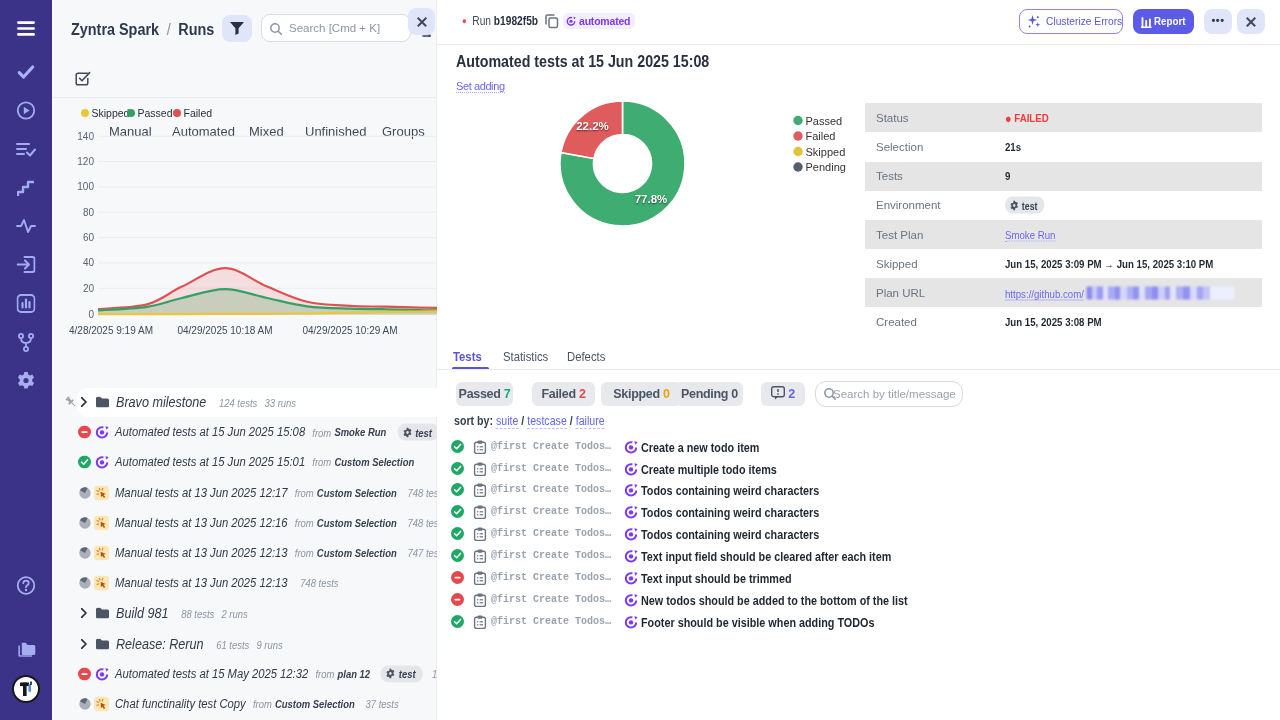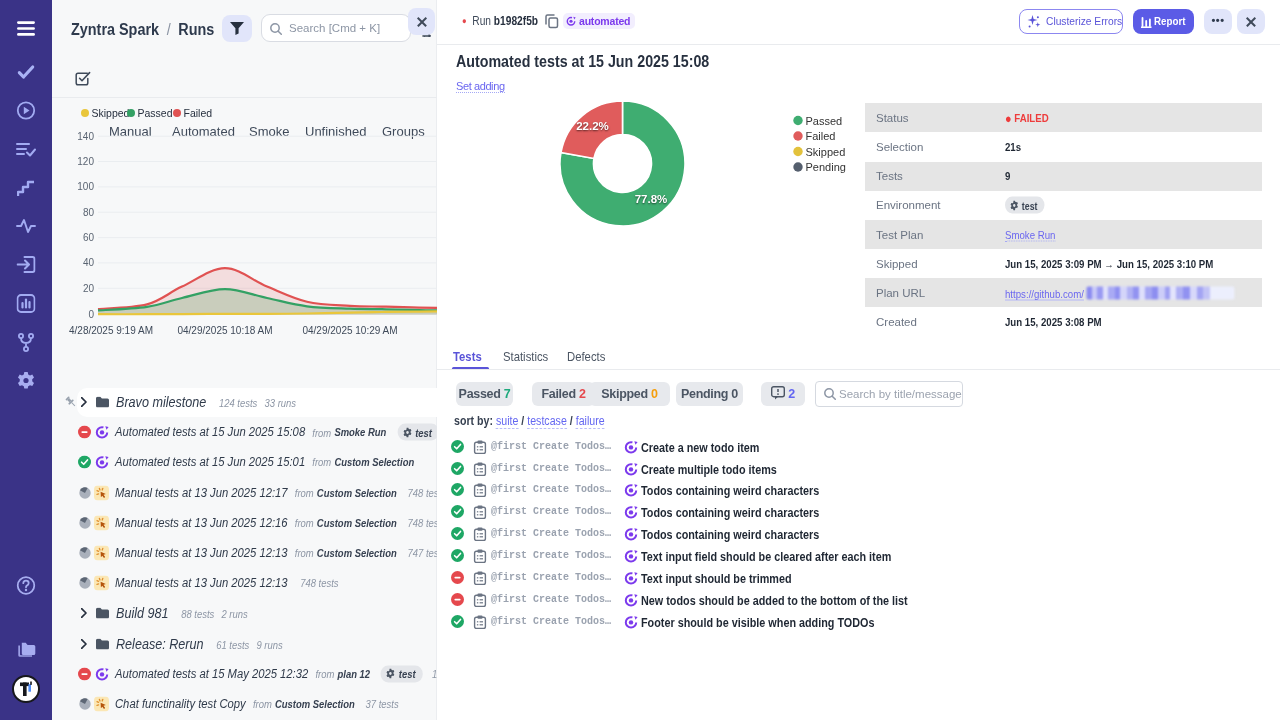--- a/index.html
+++ b/index.html
@@ -55,21 +55,21 @@
 
 
 #tabs2 { position:absolute; left:0; top:345px; width:843px; height:25px; }
 #tabs2 .t { position:absolute; top:4px; font-size:13px; color:#4b5563; transform:scaleX(.87); transform-origin:0 0; }
 #tabs2 .active { color:#5a54d8; font-weight:bold; }
 #tabs2-underline { position:absolute; left:15px; top:367px; width:37px; height:3px; background:#5a54d8; border-radius:2px; }
 #m-hr2 { position:absolute; left:0; top:369px; width:843px; height:1px; background:#e9ebee; }
 
 
 .fchip { position:absolute; top:382px; height:24px; background:#e7e9ed; border-radius:6px; font-size:12.5px; color:#4b5563; font-weight:bold; line-height:24px; text-align:center; letter-spacing:-.3px; }
-#m-search { position:absolute; left:378px; top:381px; width:148px; height:26px; background:#fff; border:1px solid #d5d9e0; border-radius:4px; color:#9ca3af; font-size:11.5px; line-height:24px; padding-left:23px; white-space:nowrap; overflow:hidden; }
+#m-search { position:absolute; left:378px; top:381px; width:148px; height:26px; background:#fff; border:1px solid #d5d9e0; border-radius:11px; color:#9ca3af; font-size:11.5px; line-height:24px; padding-left:17px; white-space:nowrap; overflow:hidden; }
 #sortby { position:absolute; left:17px; top:414px; font-size:12.5px; color:#374151; font-weight:bold; white-space:nowrap; transform:scaleX(.85); transform-origin:0 0; }
 #sortby a { color:#6366f1; font-weight:normal; border-bottom:1px dashed #b4b6f8; }
 
 
 .testrow { position:absolute; left:0; width:843px; height:22px; }
 .testrow .mono { position:absolute; left:54px; top:4px; font-family:"Liberation Mono", monospace; font-size:10px; color:#9aa2af; font-weight:bold; }
 .testrow .title { position:absolute; left:204px; top:4px; font-size:12.5px; color:#1f2733; font-weight:bold; white-space:nowrap; transform:scaleX(.865); transform-origin:0 0; }
 .testrow .st { position:absolute; left:14px; top:3px; }
 .testrow .cb { position:absolute; left:36px; top:3px; }
 .testrow .at { position:absolute; left:187px; top:3px; }
@@ -255,21 +255,21 @@
     <div id="lp-close">
         <div class="xmark"></div>
       </div>
     <div id="lp-tabs">
       <svg style="position:absolute;left:23px;top:3px" width="16" height="16" viewBox="0 0 16 16">
           <path d="M12.3 2.2 L3 2.2 Q1.2 2.2 1.2 4 L1.2 12 Q1.2 13.8 3 13.8 L11 13.8 Q12.8 13.8 12.8 12 L12.8 7.5" stroke="#3f4a5a" stroke-width="1.5" fill="none" stroke-linecap="round"></path>
           <path d="M4.6 7.3 L7 9.7 L14.6 1.6" stroke="#3f4a5a" stroke-width="1.6" fill="none" stroke-linecap="round" stroke-linejoin="round"></path>
         </svg>
       <span style="left:57px">Manual</span>
       <span style="left:120px">Automated</span>
-      <span style="left:197px">Smoke</span>
+      <span style="left:197px">Mixed</span>
       <span style="left:253px">Unfinished</span>
       <span style="left:330px">Groups</span>
     </div>
     <div id="lp-hr1"></div>
     <div id="lp-chart">
         <svg style="position:absolute;left:0;top:100px" width="385" height="245" viewBox="0 0 385 245">
       <g font-family="Liberation Sans, sans-serif">
       <circle cx="33" cy="13" r="4" fill="#e9c63b"></circle>
             <text x="39.5" y="16.5" font-size="10.5" fill="#27303f">Skipped</text>
       <circle cx="79" cy="13" r="4" fill="#33a164"></circle>
@@ -503,21 +503,21 @@
     <div id="tabs2">
       <span class="t active" style="left:16px">Tests</span>
       <span class="t" style="left:66px">Statistics</span>
       <span class="t" style="left:130px">Defects</span>
     </div>
     <div id="tabs2-underline"></div>
     <div id="m-hr2"></div>
     <div id="chips">
       <div class="fchip" style="left:19px;width:57px">Passed <span style="color:#1ea97c">7</span></div>
       <div class="fchip" style="left:95px;width:63px">Failed <span style="color:#e5484d">2</span></div>
-      <div class="fchip" style="left:152px;width:81px">Skipped <span style="color:#f59e0b">0</span></div>
+      <div class="fchip" style="left:164px;width:81px">Skipped <span style="color:#f59e0b">0</span></div>
       <div class="fchip" style="left:239px;width:67px">Pending 0</div>
       <div class="fchip" style="left:324px;width:44px"><svg style="vertical-align:-2px" width="14" height="14" viewBox="0 0 14 14">
             <use href="#i-bubble"></use>
           </svg> <span style="color:#6366f1">2</span></div>
     </div>
     <div id="m-search"><svg style="position:absolute;left:8px;top:6px" width="12" height="12" viewBox="0 0 12 12">
           <use href="#i-mag"></use>
         </svg>Search by title/message</div>
     <div id="sortby">sort by: <a>suite</a> <span style="font-weight:bold">/</span> <a>testcase</a> <span style="font-weight:bold">/</span> <a>failure</a></div>
     <div id="testlist">

